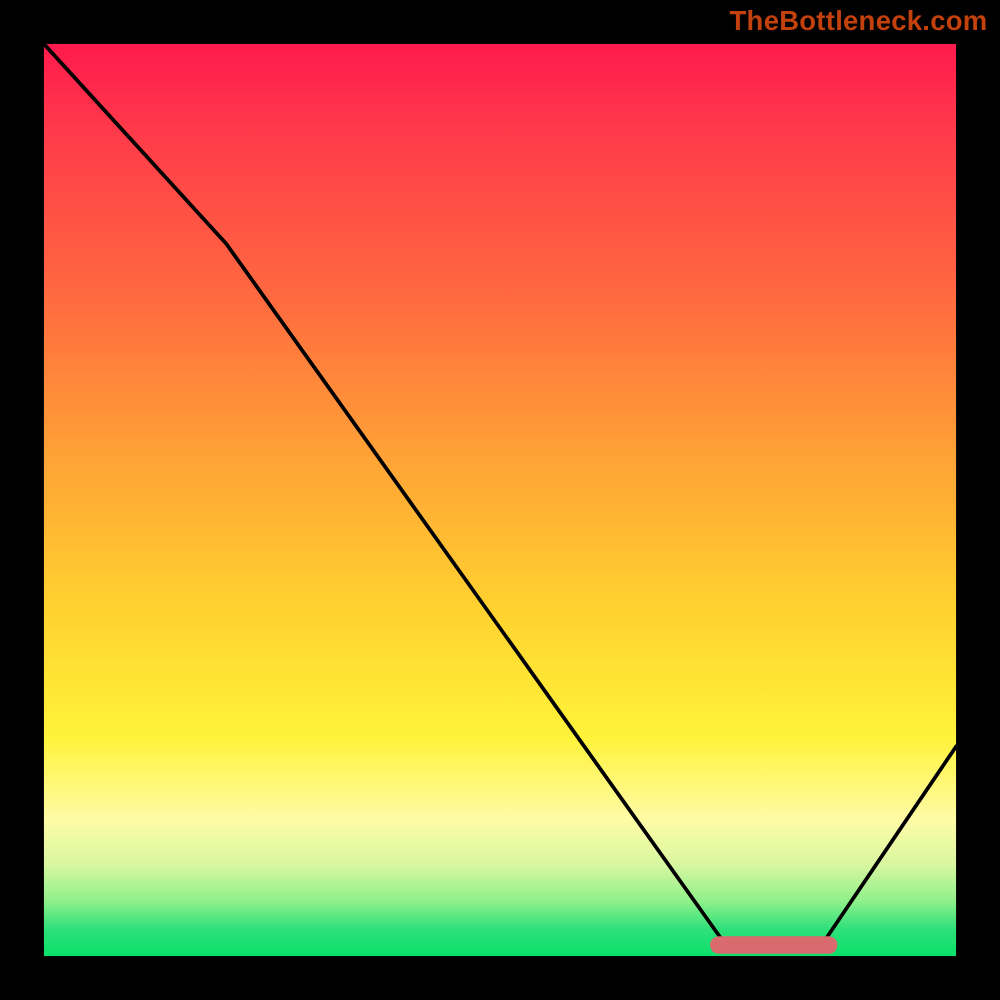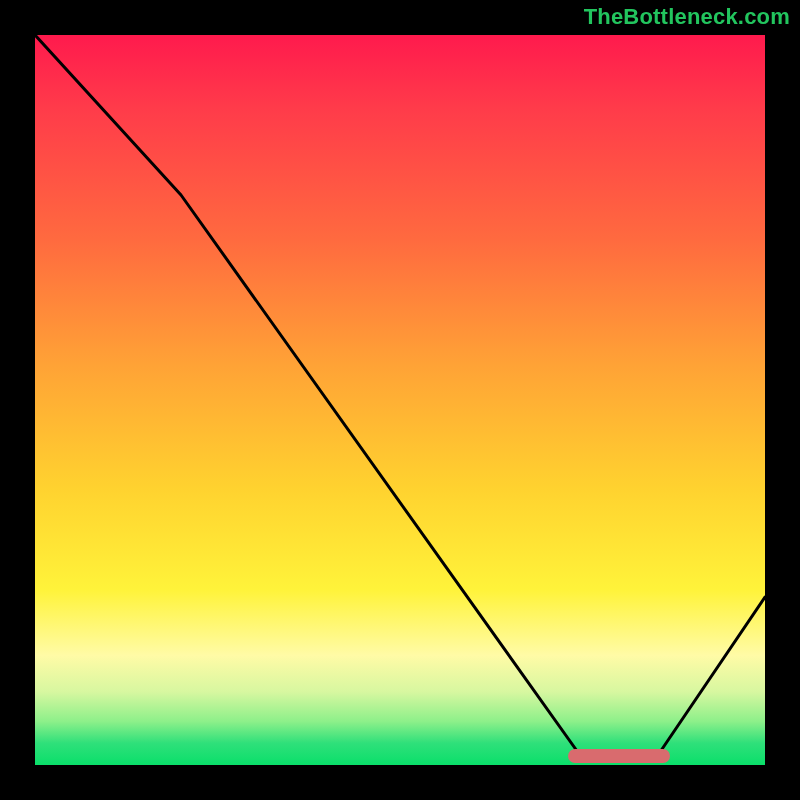--- a/index.html
+++ b/index.html
@@ -14,21 +14,21 @@
   .frame {
     position: relative;
     width: 800px;
     height: 800px;
     background: #000;
   }
   .watermark {
     position: absolute;
     top: 4px;
     right: 10px;
-    color: #22c55e;
+    color: #c2410c;
     font-size: 22px;
     font-weight: 600;
     letter-spacing: 0.2px;
     user-select: none;
   }
   .plot-area {
     position: absolute;
     left: 35px;
     top: 35px;
     width: 730px;

